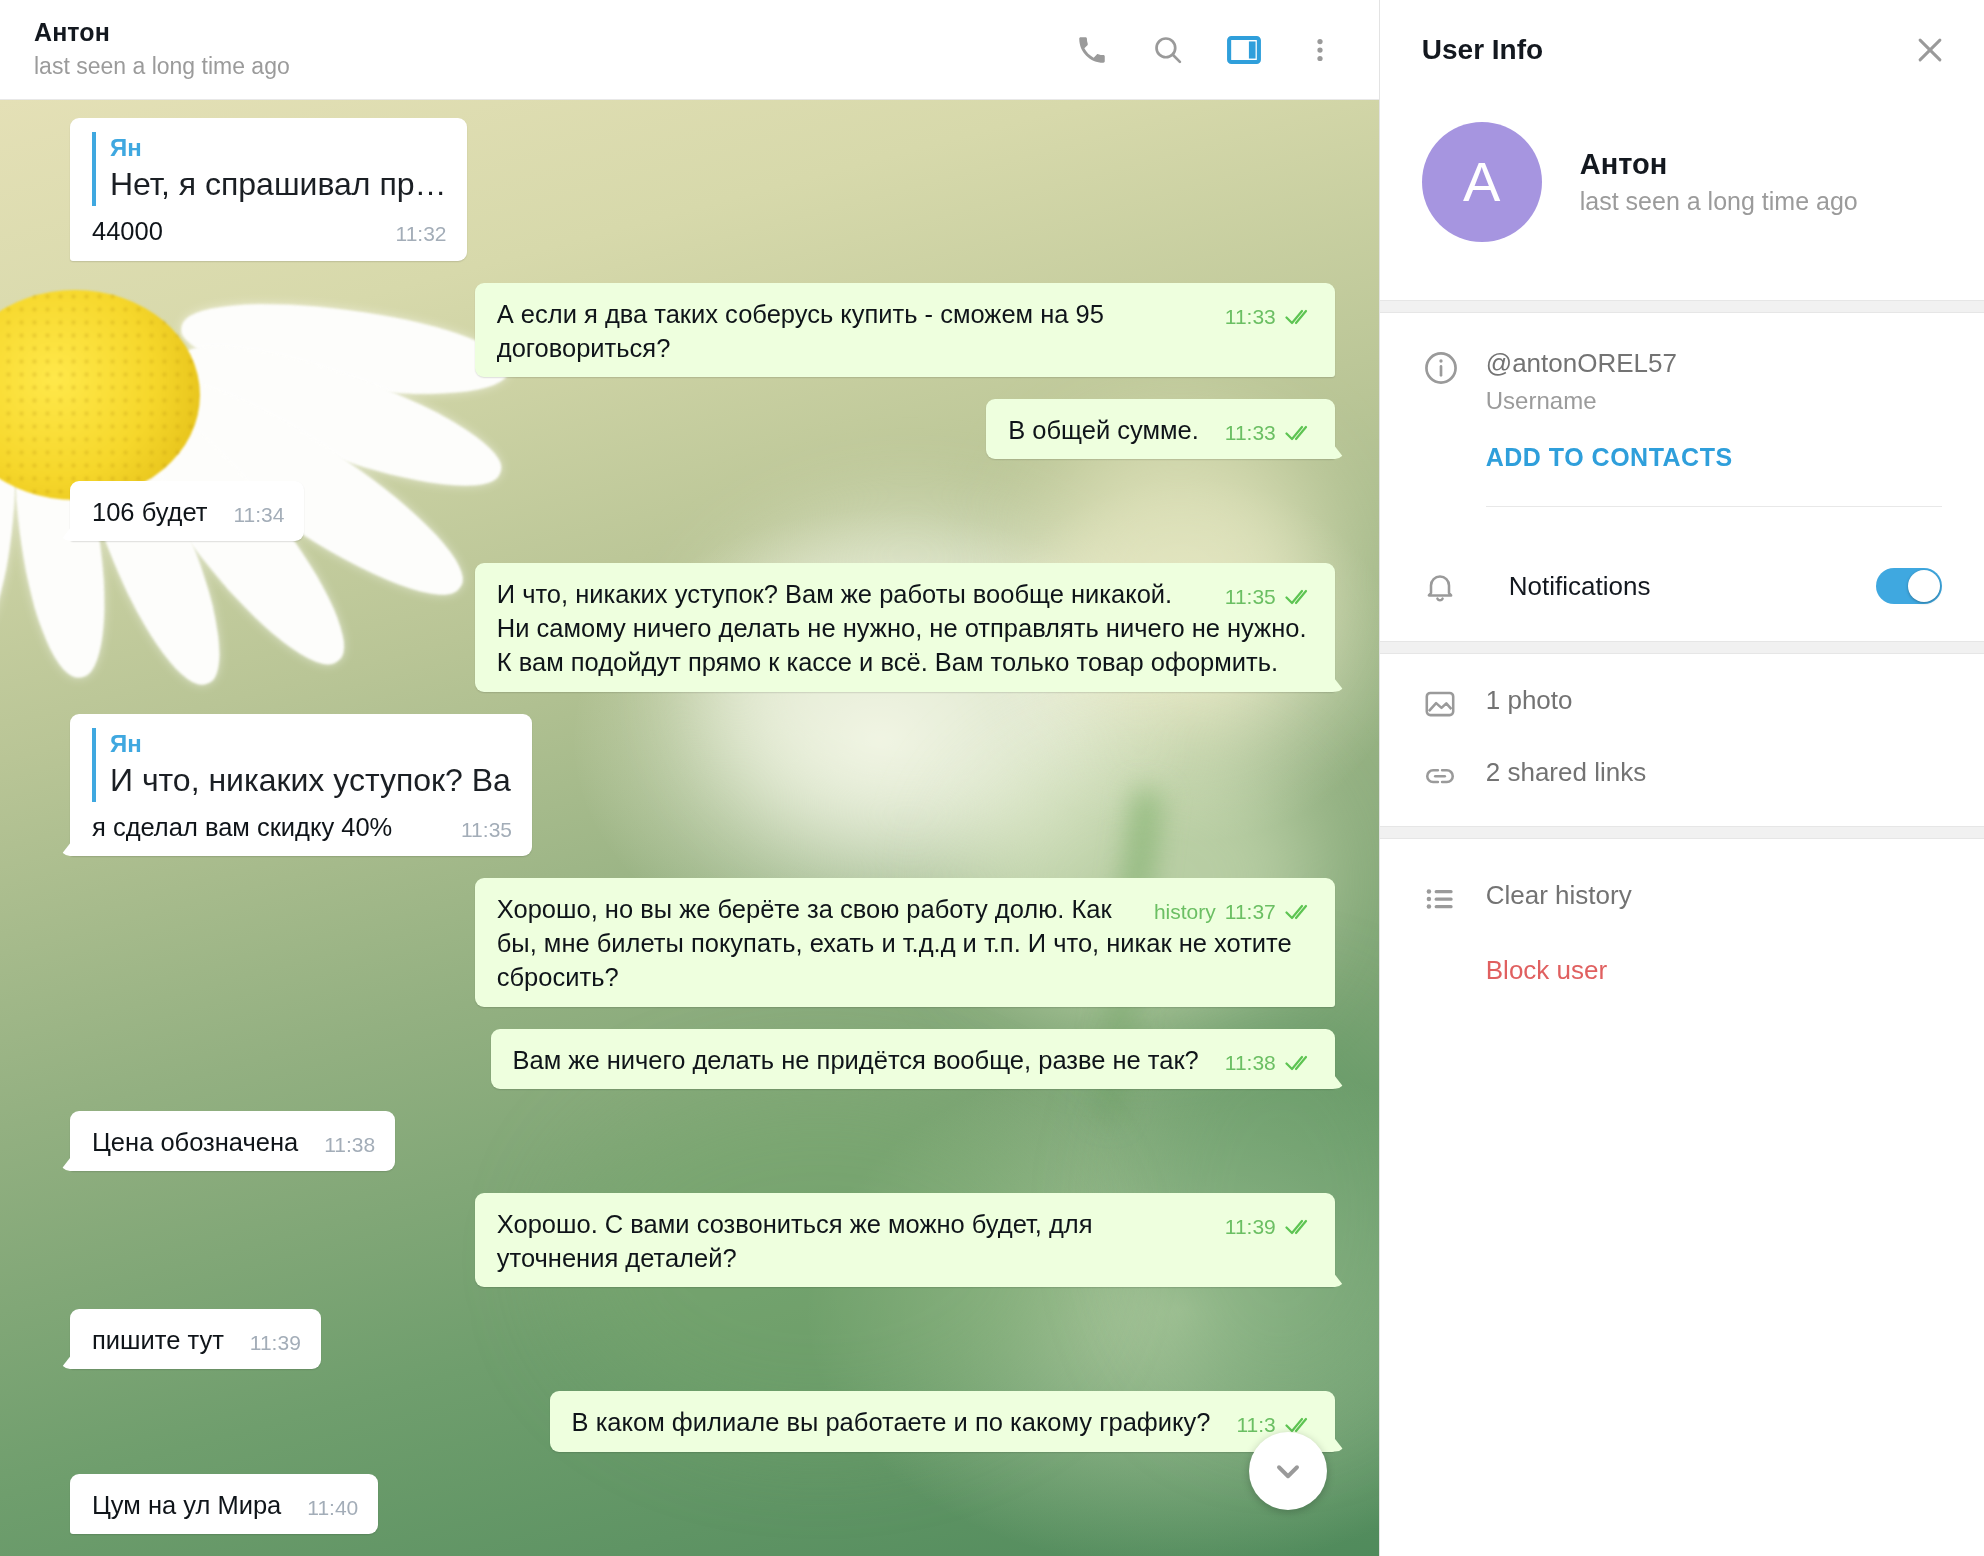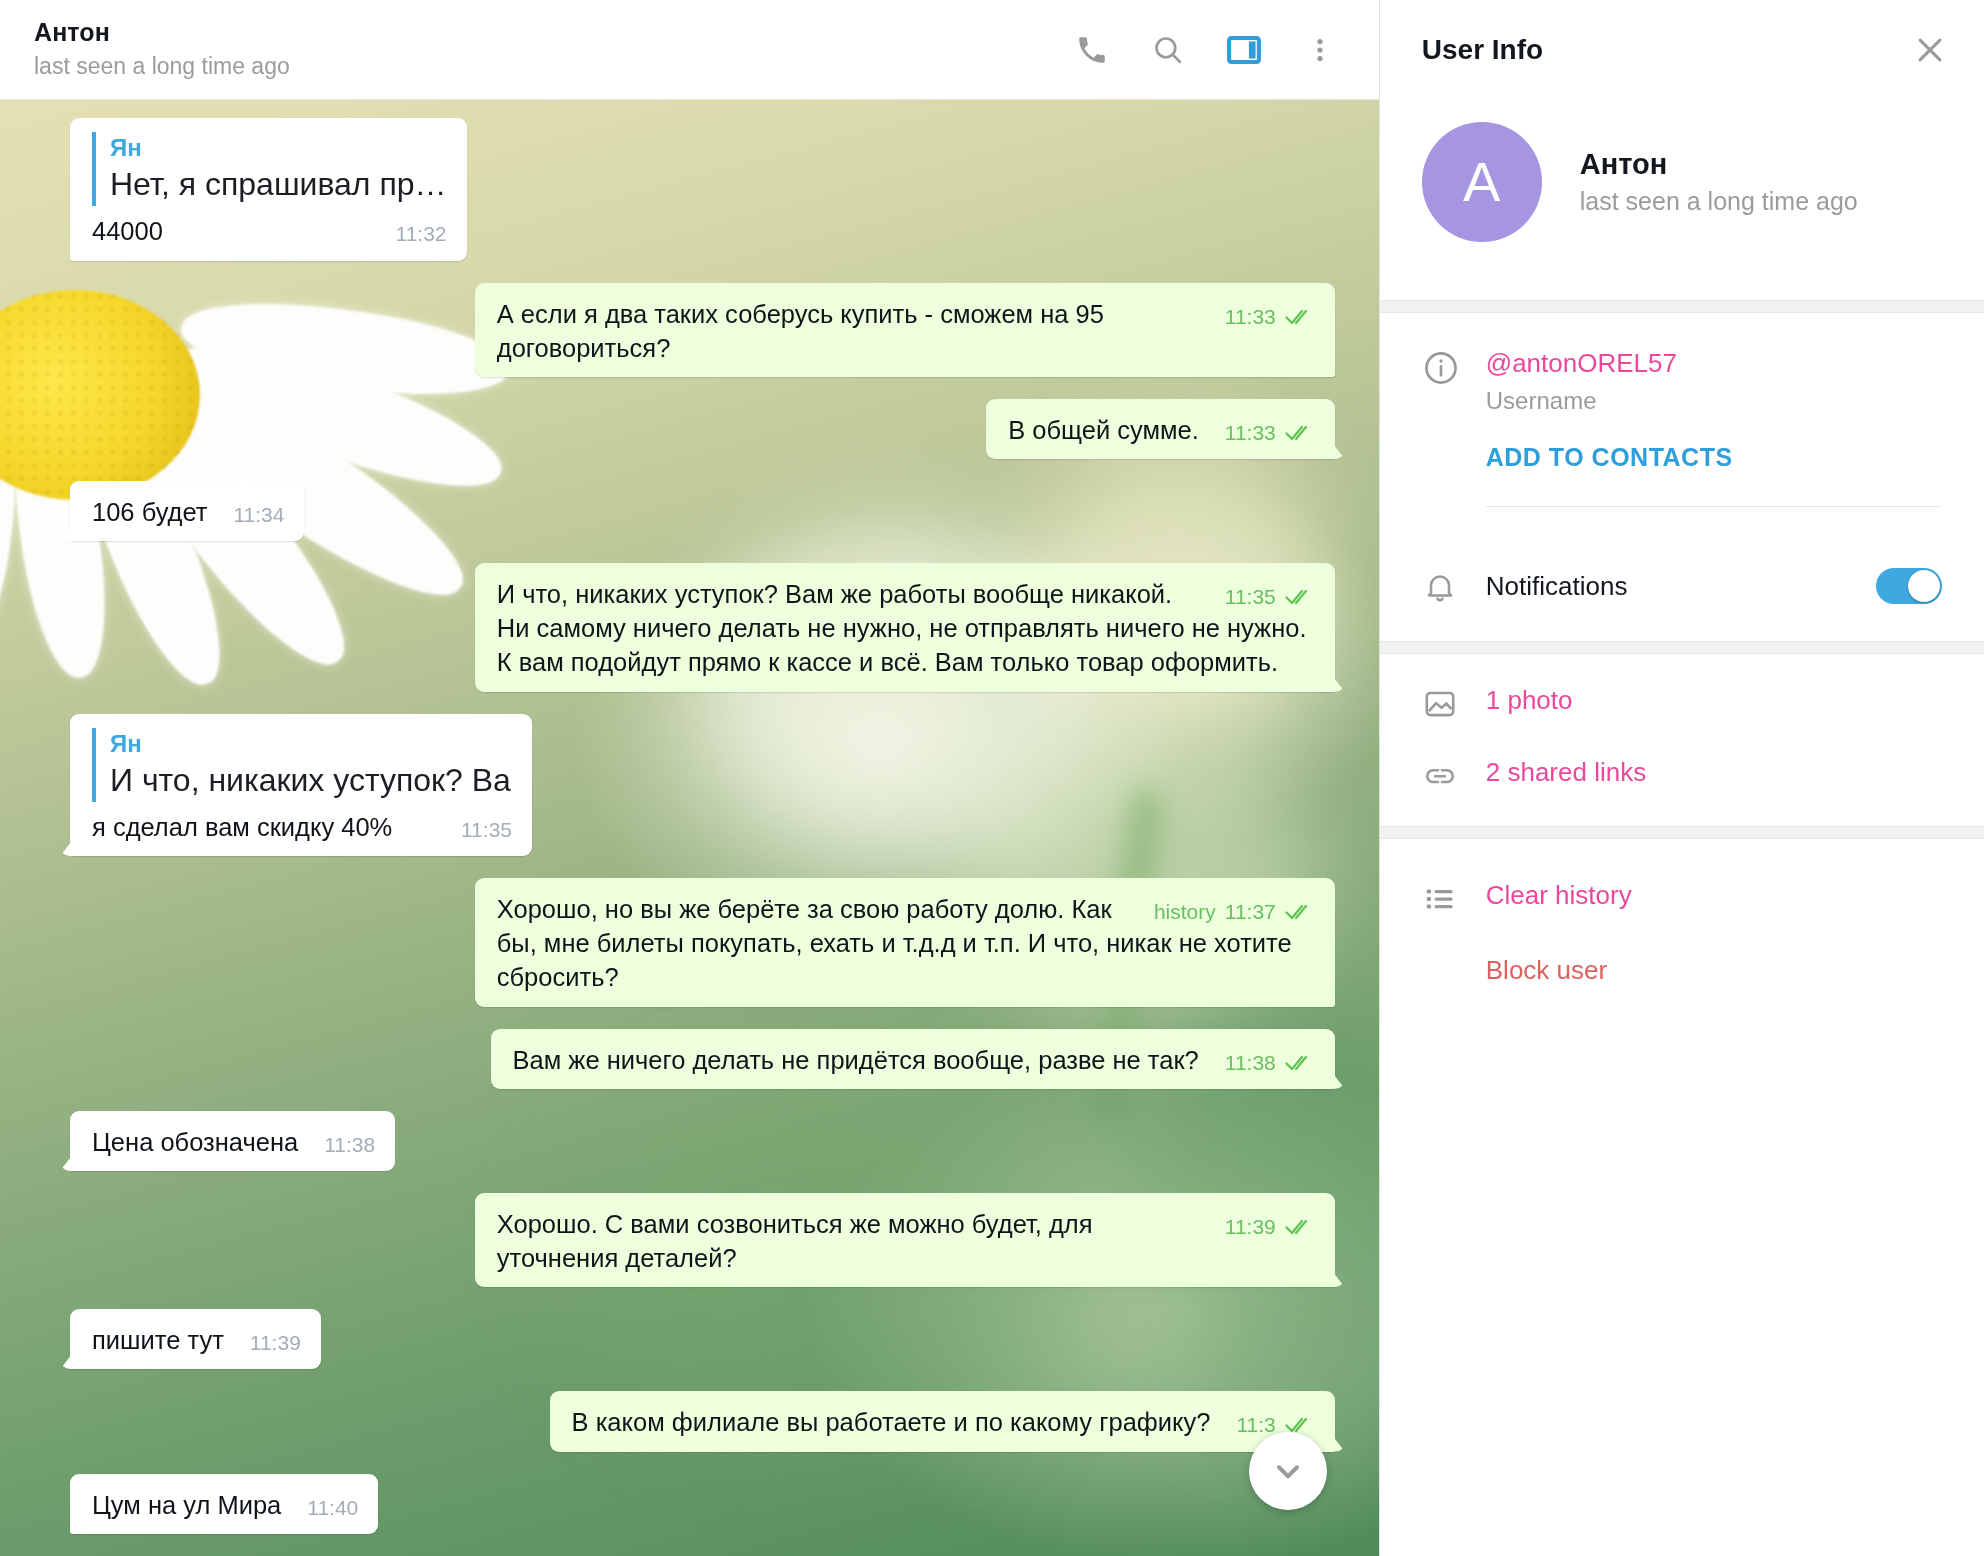--- a/index.html
+++ b/index.html
@@ -171,26 +171,26 @@
   .profile-txt { margin-left: 38px; display: flex; flex-direction: column; gap: 6px; }
   .profile-name { font-size: 29px; font-weight: 700; color: #13181f; }
   .profile-status { font-size: 25px; color: #9b9b9b; }
 
   .sep { height: 13px; background: #f1f1f1; border-top: 1px solid #e6e6e6; border-bottom: 1px solid #e6e6e6; flex: 0 0 auto; }
 
   .section { padding: 34px 42px 26px 42px; }
   .row { display: flex; align-items: flex-start; }
   .row-icon { width: 64px; flex: 0 0 64px; display: flex; align-items: flex-start; justify-content: flex-start; padding-top: 2px; }
   .row-main { flex: 1 1 auto; }
-  .row-title { font-size: 26px; color: #ec4899; line-height: 1.28; }
+  .row-title { font-size: 26px; color: #737373; line-height: 1.28; }
   .row-sub { font-size: 24px; color: #9b9b9b; margin-top: 7px; }
   .link-action { font-size: 25px; font-weight: 700; color: #2f9fdb; letter-spacing: .5px; margin-top: 28px; cursor: pointer; }
   .hr { height: 1px; background: #e8e8e8; margin: 34px 0 0 64px; }
 
-  .notif-row { display: flex; align-items: center; padding: 34px 42px 36px 42px; }
+  .notif-row { display: flex; align-items: center; padding: 34px 42px 36px 42px; gap: 23px; }
   .notif-label { font-size: 26px; color: #13181f; flex: 1 1 auto; padding-left: 0; }
   .toggle { width: 66px; height: 36px; border-radius: 18px; background: #3fa8e0; position: relative; cursor: pointer; flex: 0 0 66px; }
   .toggle .knob { position: absolute; right: 2px; top: 2px; width: 32px; height: 32px; border-radius: 50%; background: #ffffff; box-shadow: 0 1px 3px rgba(0,0,0,.3); }
 
   .media-section { padding: 30px 42px 32px 42px; display: flex; flex-direction: column; gap: 34px; }
   .actions-section { padding: 40px 42px 20px 42px; display: flex; flex-direction: column; gap: 38px; }
   .action-text { font-size: 26px; color: #13181f; cursor: pointer; }
   .action-text.danger { color: #e06060; }
   .action-indent { padding-left: 64px; }
 </style>

